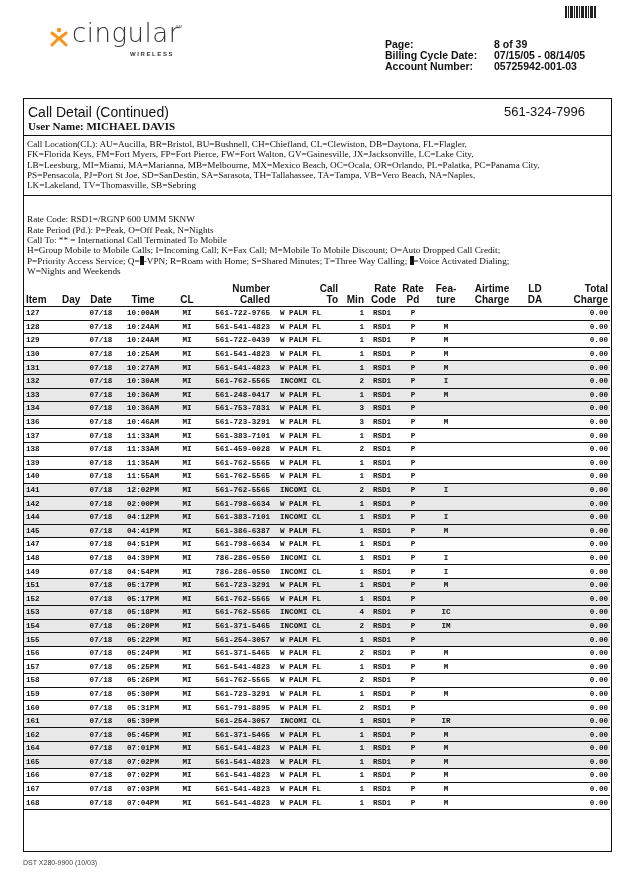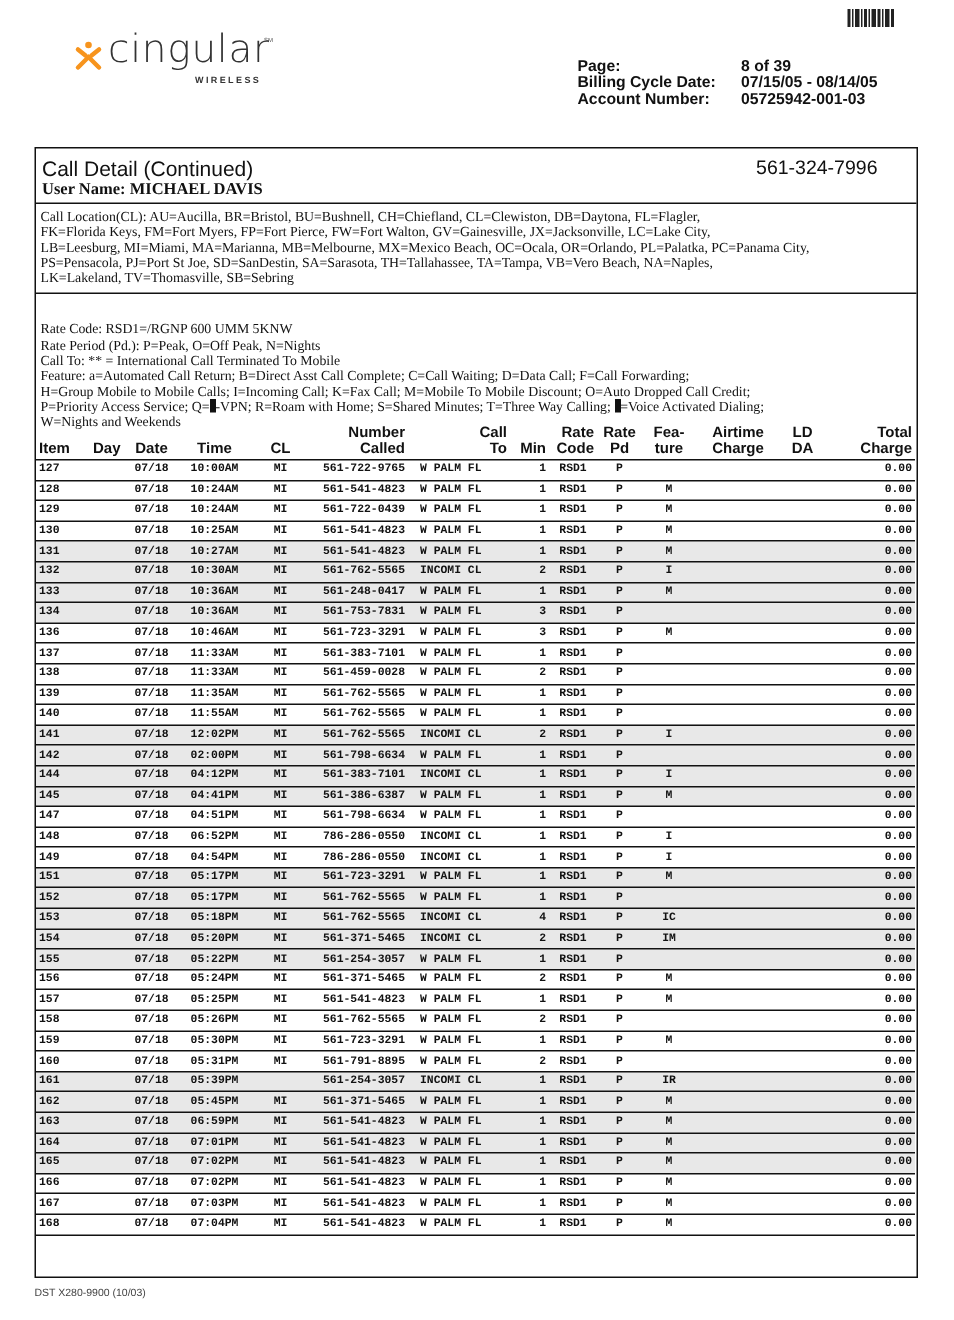--- a/index.html
+++ b/index.html
@@ -87,21 +87,20 @@
   <div class="legend">
     <p>Call Location(CL):  AU=Aucilla, BR=Bristol, BU=Bushnell, CH=Chiefland, CL=Clewiston, DB=Daytona, FL=Flagler,</p>
     <p>FK=Florida Keys, FM=Fort Myers, FP=Fort Pierce, FW=Fort Walton, GV=Gainesville, JX=Jacksonville, LC=Lake City,</p>
     <p>LB=Leesburg, MI=Miami, MA=Marianna, MB=Melbourne, MX=Mexico Beach, OC=Ocala, OR=Orlando, PL=Palatka, PC=Panama City,</p>
     <p>PS=Pensacola, PJ=Port St Joe, SD=SanDestin, SA=Sarasota, TH=Tallahassee, TA=Tampa, VB=Vero Beach, NA=Naples,</p>
     <p>LK=Lakeland, TV=Thomasville, SB=Sebring</p>
     <div class="gap"></div>
     <p>Rate Code: RSD1=/RGNP 600 UMM 5KNW</p>
     <p>Rate Period (Pd.): P=Peak, O=Off Peak, N=Nights</p>
     <p>Call To: ** = International Call Terminated To Mobile</p>
-    <p>Feature: a=Automated Call Return; B=Direct Asst Call Complete; C=Call Waiting; D=Data Call; F=Call Forwarding;</p>
     <p>H=Group Mobile to Mobile Calls; I=Incoming Call; K=Fax Call; M=Mobile To Mobile Discount; O=Auto Dropped Call Credit;</p>
     <p><span>P=Priority Access Service; Q=</span><span class="blk"></span><span>-VPN; R=Roam with Home; S=Shared Minutes; T=Three Way Calling; </span><span class="blk"></span><span>=Voice Activated Dialing;</span></p>
     <p>W=Nights and Weekends</p>
   </div>
   <table>
     <colgroup>
       <col style="width:36px">
         <col style="width:26px">
         <col style="width:30px">
         <col style="width:54px">
@@ -420,21 +419,21 @@
           <td class="c">P</td>
           <td class="c"></td>
           <td class="c"></td>
           <td class="c"></td>
           <td class="r">0.00</td>
         </tr>
         <tr class="body">
           <td class="l">148</td>
           <td class="l"></td>
           <td class="c">07/18</td>
-          <td class="c">06:52PM</td>
+          <td class="c">04:39PM</td>
           <td class="c">MI</td>
           <td class="r">786-286-0550</td>
           <td class="l" style="padding-left: 8px;">INCOMI CL</td>
           <td class="r">1</td>
           <td class="c">RSD1</td>
           <td class="c">P</td>
           <td class="c">I</td>
           <td class="c"></td>
           <td class="c"></td>
           <td class="r">0.00</td>
@@ -631,36 +630,20 @@
           <td class="c"></td>
           <td class="r">0.00</td>
         </tr>
         <tr class="body shade">
           <td class="l">162</td>
           <td class="l"></td>
           <td class="c">07/18</td>
           <td class="c">05:45PM</td>
           <td class="c">MI</td>
           <td class="r">561-371-5465</td>
-          <td class="l" style="padding-left: 8px;">W PALM FL</td>
-          <td class="r">1</td>
-          <td class="c">RSD1</td>
-          <td class="c">P</td>
-          <td class="c">M</td>
-          <td class="c"></td>
-          <td class="c"></td>
-          <td class="r">0.00</td>
-        </tr>
-        <tr class="body shade">
-          <td class="l">163</td>
-          <td class="l"></td>
-          <td class="c">07/18</td>
-          <td class="c">06:59PM</td>
-          <td class="c">MI</td>
-          <td class="r">561-541-4823</td>
           <td class="l" style="padding-left: 8px;">W PALM FL</td>
           <td class="r">1</td>
           <td class="c">RSD1</td>
           <td class="c">P</td>
           <td class="c">M</td>
           <td class="c"></td>
           <td class="c"></td>
           <td class="r">0.00</td>
         </tr>
         <tr class="body shade">

